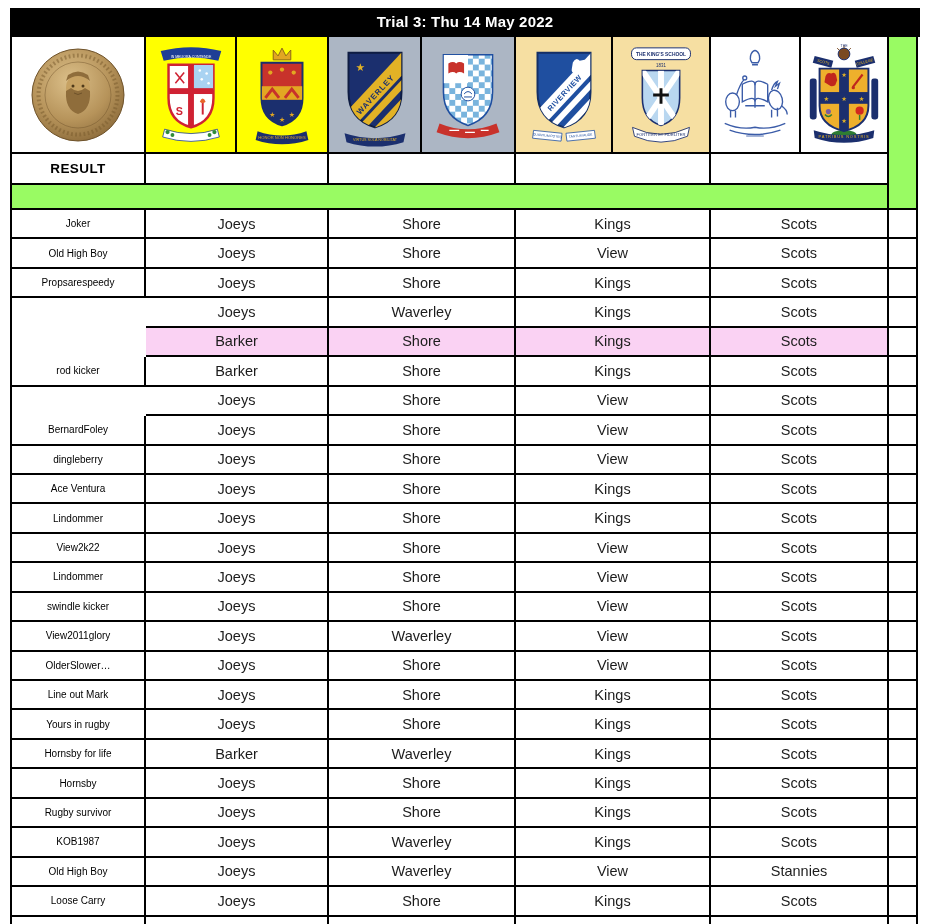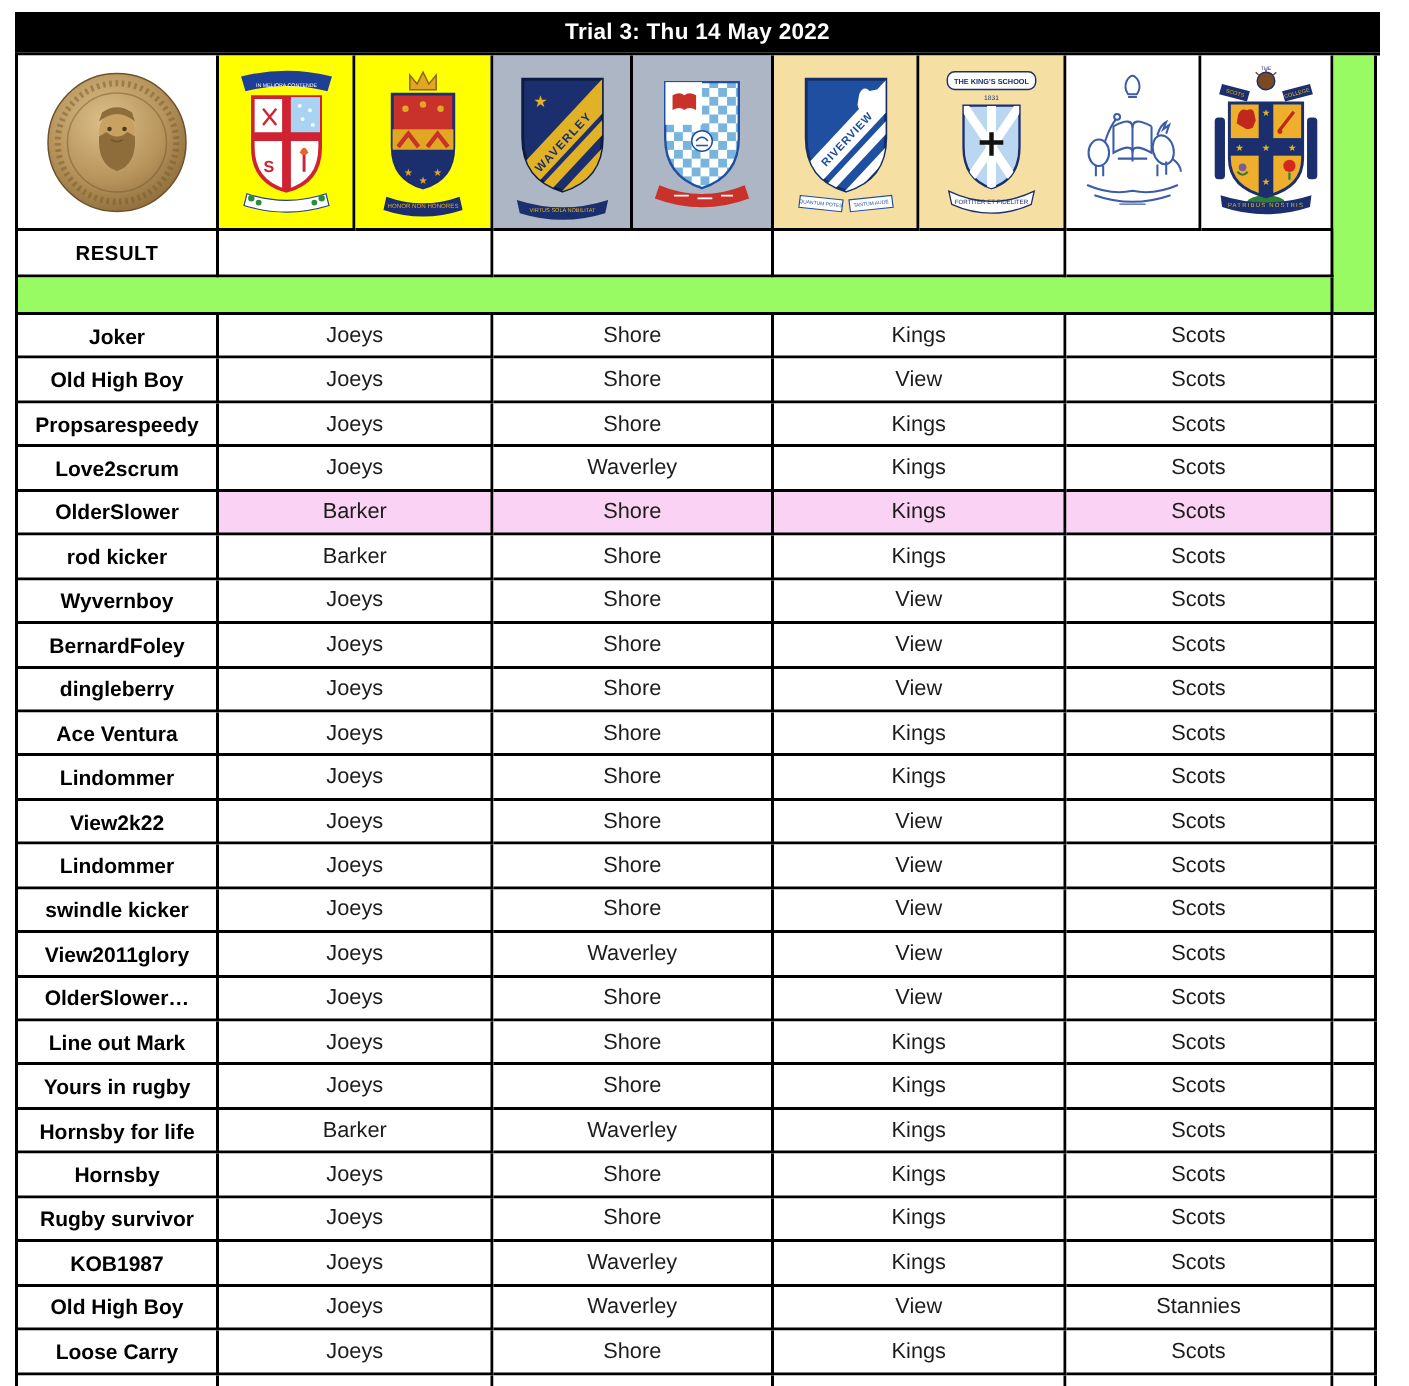--- a/index.html
+++ b/index.html
@@ -7,21 +7,21 @@
        font-family:"Liberation Sans",sans-serif;}
   .sheet{position:absolute;left:10px;top:8px;width:910px;}
   .titlebar{height:27px;background:#000;color:#fff;font-weight:bold;font-size:15px;
             display:flex;align-items:center;justify-content:center;letter-spacing:.2px;}
   .grid{display:grid;width:910px;box-sizing:border-box;
         border-left:2px solid #000;border-top:2px solid #000;
         grid-template-columns:134px 91px 92px 93px 94px 97px 98px 90px 88px 29px;
         grid-template-rows:117px 31px 25px repeat(24,29.45px) 12px;}
   .c{box-sizing:border-box;border-right:2px solid #000;border-bottom:2px solid #000;
      display:flex;align-items:center;justify-content:center;overflow:hidden;background:#fff;}
-  .name{font-weight:bold;font-size:14px;color:#000;white-space:nowrap;}
+  .name{font-weight:normal;font-size:10px;color:#000;white-space:nowrap;}
   .pick{font-size:14.5px;color:#1c1c1c;}
   .result{font-weight:bold;font-size:13.5px;letter-spacing:.4px;color:#000;}
   .green{background:#99fb63;}
   .pink{background:#fad2f3;}
   .y{background:#ffff00;}
   .sl{background:#acb6c4;}
   .tn{background:#f6dfa2;}
   .stub{border-bottom:none;}
   svg{display:block;}
 </style>
@@ -282,39 +282,36 @@
       <div class="c pick" style="grid-area: 5 / 4 / auto / span 2;">Shore</div>
       <div class="c pick" style="grid-area: 5 / 6 / auto / span 2;">View</div>
       <div class="c pick" style="grid-area: 5 / 8 / auto / span 2;">Scots</div>
       <div class="c spare" style="grid-area: 5 / 10;"></div>
       <div class="c name" style="grid-area: 6 / 1;">Propsarespeedy</div>
       <div class="c pick" style="grid-area: 6 / 2 / auto / span 2;">Joeys</div>
       <div class="c pick" style="grid-area: 6 / 4 / auto / span 2;">Shore</div>
       <div class="c pick" style="grid-area: 6 / 6 / auto / span 2;">Kings</div>
       <div class="c pick" style="grid-area: 6 / 8 / auto / span 2;">Scots</div>
       <div class="c spare" style="grid-area: 6 / 10;"></div>
-      <div class="c name" style="grid-area: 7 / 1;">Love2scrum</div>
       <div class="c pick" style="grid-area: 7 / 2 / auto / span 2;">Joeys</div>
       <div class="c pick" style="grid-area: 7 / 4 / auto / span 2;">Waverley</div>
       <div class="c pick" style="grid-area: 7 / 6 / auto / span 2;">Kings</div>
       <div class="c pick" style="grid-area: 7 / 8 / auto / span 2;">Scots</div>
       <div class="c spare" style="grid-area: 7 / 10;"></div>
-      <div class="c name" style="grid-area: 8 / 1;">OlderSlower</div>
       <div class="c pick pink" style="grid-area: 8 / 2 / auto / span 2;">Barker</div>
       <div class="c pick pink" style="grid-area: 8 / 4 / auto / span 2;">Shore</div>
       <div class="c pick pink" style="grid-area: 8 / 6 / auto / span 2;">Kings</div>
       <div class="c pick pink" style="grid-area: 8 / 8 / auto / span 2;">Scots</div>
       <div class="c spare" style="grid-area: 8 / 10;"></div>
       <div class="c name" style="grid-area: 9 / 1;">rod kicker</div>
       <div class="c pick" style="grid-area: 9 / 2 / auto / span 2;">Barker</div>
       <div class="c pick" style="grid-area: 9 / 4 / auto / span 2;">Shore</div>
       <div class="c pick" style="grid-area: 9 / 6 / auto / span 2;">Kings</div>
       <div class="c pick" style="grid-area: 9 / 8 / auto / span 2;">Scots</div>
       <div class="c spare" style="grid-area: 9 / 10;"></div>
-      <div class="c name" style="grid-area: 10 / 1;">Wyvernboy</div>
       <div class="c pick" style="grid-area: 10 / 2 / auto / span 2;">Joeys</div>
       <div class="c pick" style="grid-area: 10 / 4 / auto / span 2;">Shore</div>
       <div class="c pick" style="grid-area: 10 / 6 / auto / span 2;">View</div>
       <div class="c pick" style="grid-area: 10 / 8 / auto / span 2;">Scots</div>
       <div class="c spare" style="grid-area: 10 / 10;"></div>
       <div class="c name" style="grid-area: 11 / 1;">BernardFoley</div>
       <div class="c pick" style="grid-area: 11 / 2 / auto / span 2;">Joeys</div>
       <div class="c pick" style="grid-area: 11 / 4 / auto / span 2;">Shore</div>
       <div class="c pick" style="grid-area: 11 / 6 / auto / span 2;">View</div>
       <div class="c pick" style="grid-area: 11 / 8 / auto / span 2;">Scots</div>

